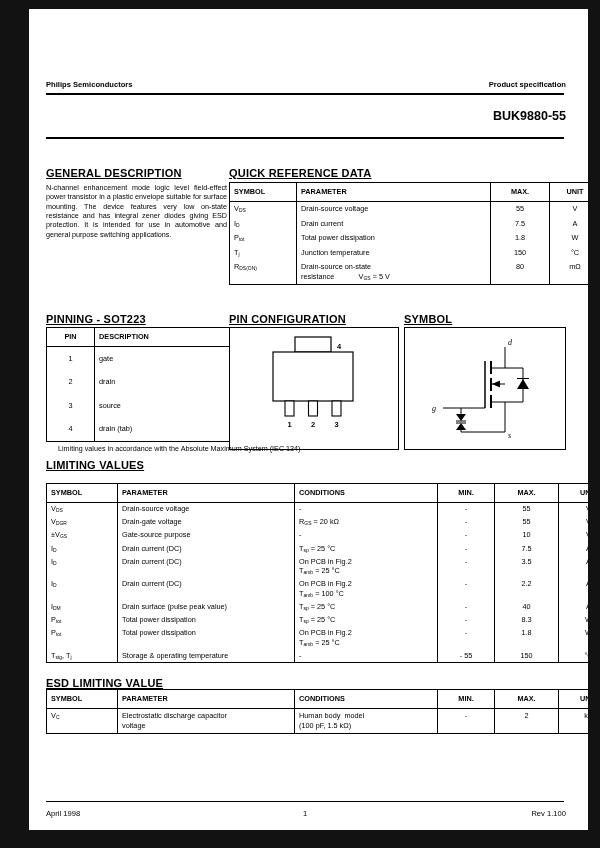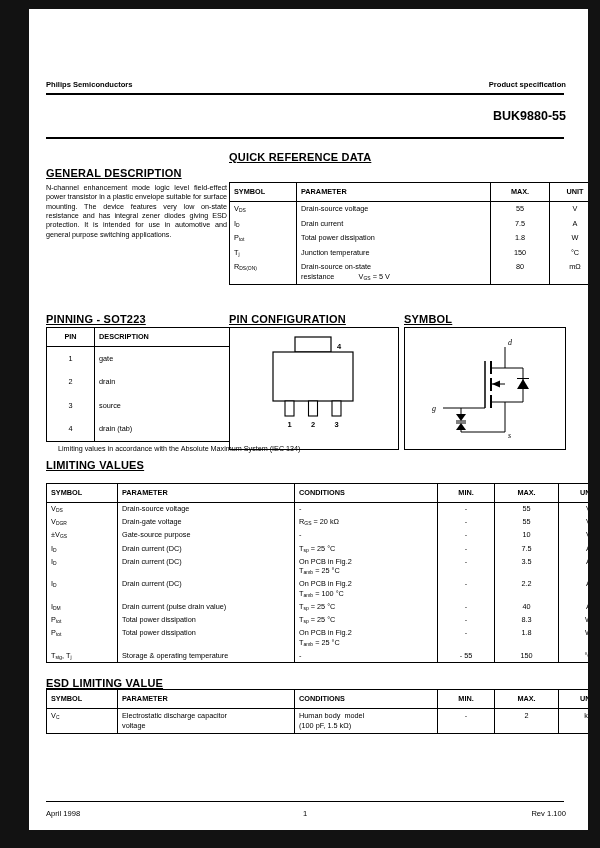--- a/index.html
+++ b/index.html
@@ -52,21 +52,21 @@
 <div class="page">
 
   <div class="abs hdr-text" style="left:17px;top:71px;">Philips Semiconductors</div>
   <div class="abs hdr-text" style="right:22px;top:71px;">Product specification</div>
   <div class="rule" style="top:84px;"></div>
 
   <div class="abs partno" style="right:22px;top:100px;">BUK9880-55</div>
   <div class="rule" style="top:128px;"></div>
 
   <div class="abs sec-heading" style="left:17px;top:158px;">GENERAL DESCRIPTION</div>
-  <div class="abs sec-heading" style="left:200px;top:142px;">QUICK REFERENCE DATA</div>
+  <div class="abs sec-heading" style="left:200px;top:158px;">QUICK REFERENCE DATA</div>
 
   <div class="abs body-text" style="left:17px;top:174px;width:181px;">N-channel enhancement mode logic level field-effect power transistor in a plastic envelope suitable for surface mounting. The device features very low on-state resistance and has integral zener diodes giving ESD protection. It is intended for use in automotive and general purpose switching applications.</div>
 
   <table class="doc-table tbl-qr" style="left:200px;top:173px;width:335px;">
       <thead>
         <tr>
           <th style="text-align: left; width: 58px;">SYMBOL</th>
           <th style="text-align: left; width: 185px;">PARAMETER</th>
           <th style="text-align: center; width: 50px;">MAX.</th>
           <th style="text-align: center; width: 42px;">UNIT</th>
@@ -250,21 +250,21 @@
         <tr>
           <td style="text-align: left;">I<sub>D</sub></td>
           <td style="text-align: left;">Drain current (DC)</td>
           <td style="text-align: left;">On PCB in Fig.2<br>T<sub>amb</sub> = 100 °C</td>
           <td style="text-align: center;">-</td>
           <td style="text-align: center;">2.2</td>
           <td style="text-align: center;">A</td>
         </tr>
         <tr>
           <td style="text-align: left;">I<sub>DM</sub></td>
-          <td style="text-align: left;">Drain current (pulse drain value)</td>
+          <td style="text-align: left;">Drain surface (pulse peak value)</td>
           <td style="text-align: left;">T<sub>sp</sub> = 25 °C</td>
           <td style="text-align: center;">-</td>
           <td style="text-align: center; margin-top: 8px;">40</td>
           <td style="text-align: center;">A</td>
         </tr>
         <tr>
           <td style="text-align: left;">P<sub>tot</sub></td>
           <td style="text-align: left;">Total power dissipation</td>
           <td style="text-align: left;">T<sub>sp</sub> = 25 °C</td>
           <td style="text-align: center;">-</td>

